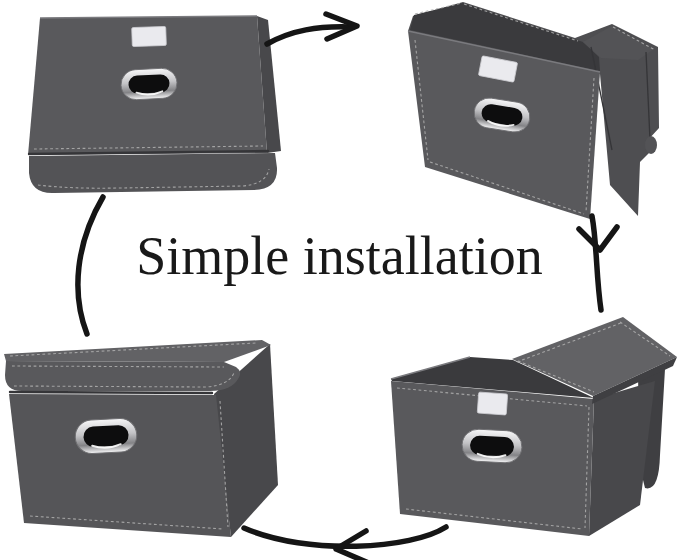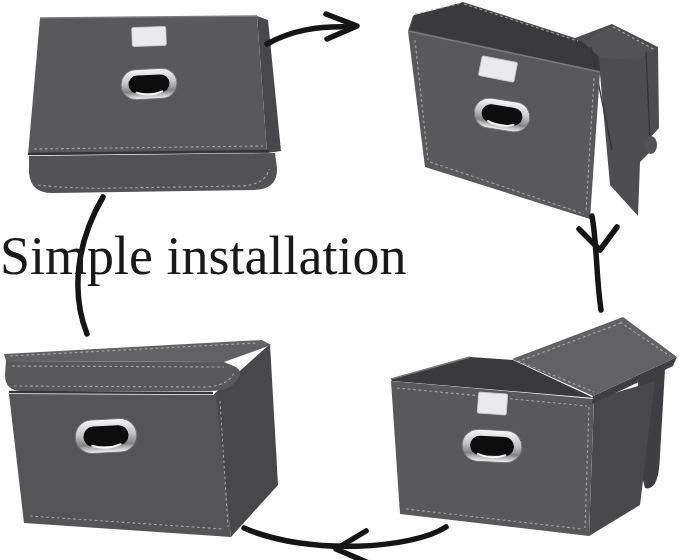--- a/index.html
+++ b/index.html
@@ -16,21 +16,21 @@
   .label{fill:var(--label_fill);stroke:var(--label_stroke);stroke-width:0.8;}
   .stitch{fill:none;stroke:var(--stitch);stroke-width:1.1;stroke-dasharray:2.8 2.6;opacity:.9;}
   .crease{fill:none;stroke:var(--crease);stroke-width:1.3;}
   .crease2{fill:none;stroke:var(--crease);stroke-width:2.4;stroke-linecap:round;}
   .edge-light{stroke:var(--edge_highlight);stroke-width:1.5;}
   .arrow{fill:none;stroke:var(--arrow);stroke-width:5.5;stroke-linecap:round;stroke-linejoin:round;}
   .rim-s0{stop-color:var(--handle_rim_light);}
   .rim-s1{stop-color:var(--handle_rim_mid);}
   .rim-s2{stop-color:var(--handle_rim_dark);}
   .rim-s3{stop-color:var(--handle_rim_light);}
-  .title{position:absolute;top:229px;left:0;width:100%;text-align:left;
+  .title{position:absolute;top:229px;left:0;width:100%;text-align:center;
          font-family:"Liberation Serif",serif;font-size:54px;font-weight:400;
          color:var(--title_text);line-height:1;letter-spacing:0;}
 </style>
 </head>
 <body>
 
 <div class="canvas">
   <svg width="679" height="560" viewBox="0 0 679 560">
     <defs>
       <linearGradient id="rimGrad" x1="0" y1="0" x2="0" y2="1">

